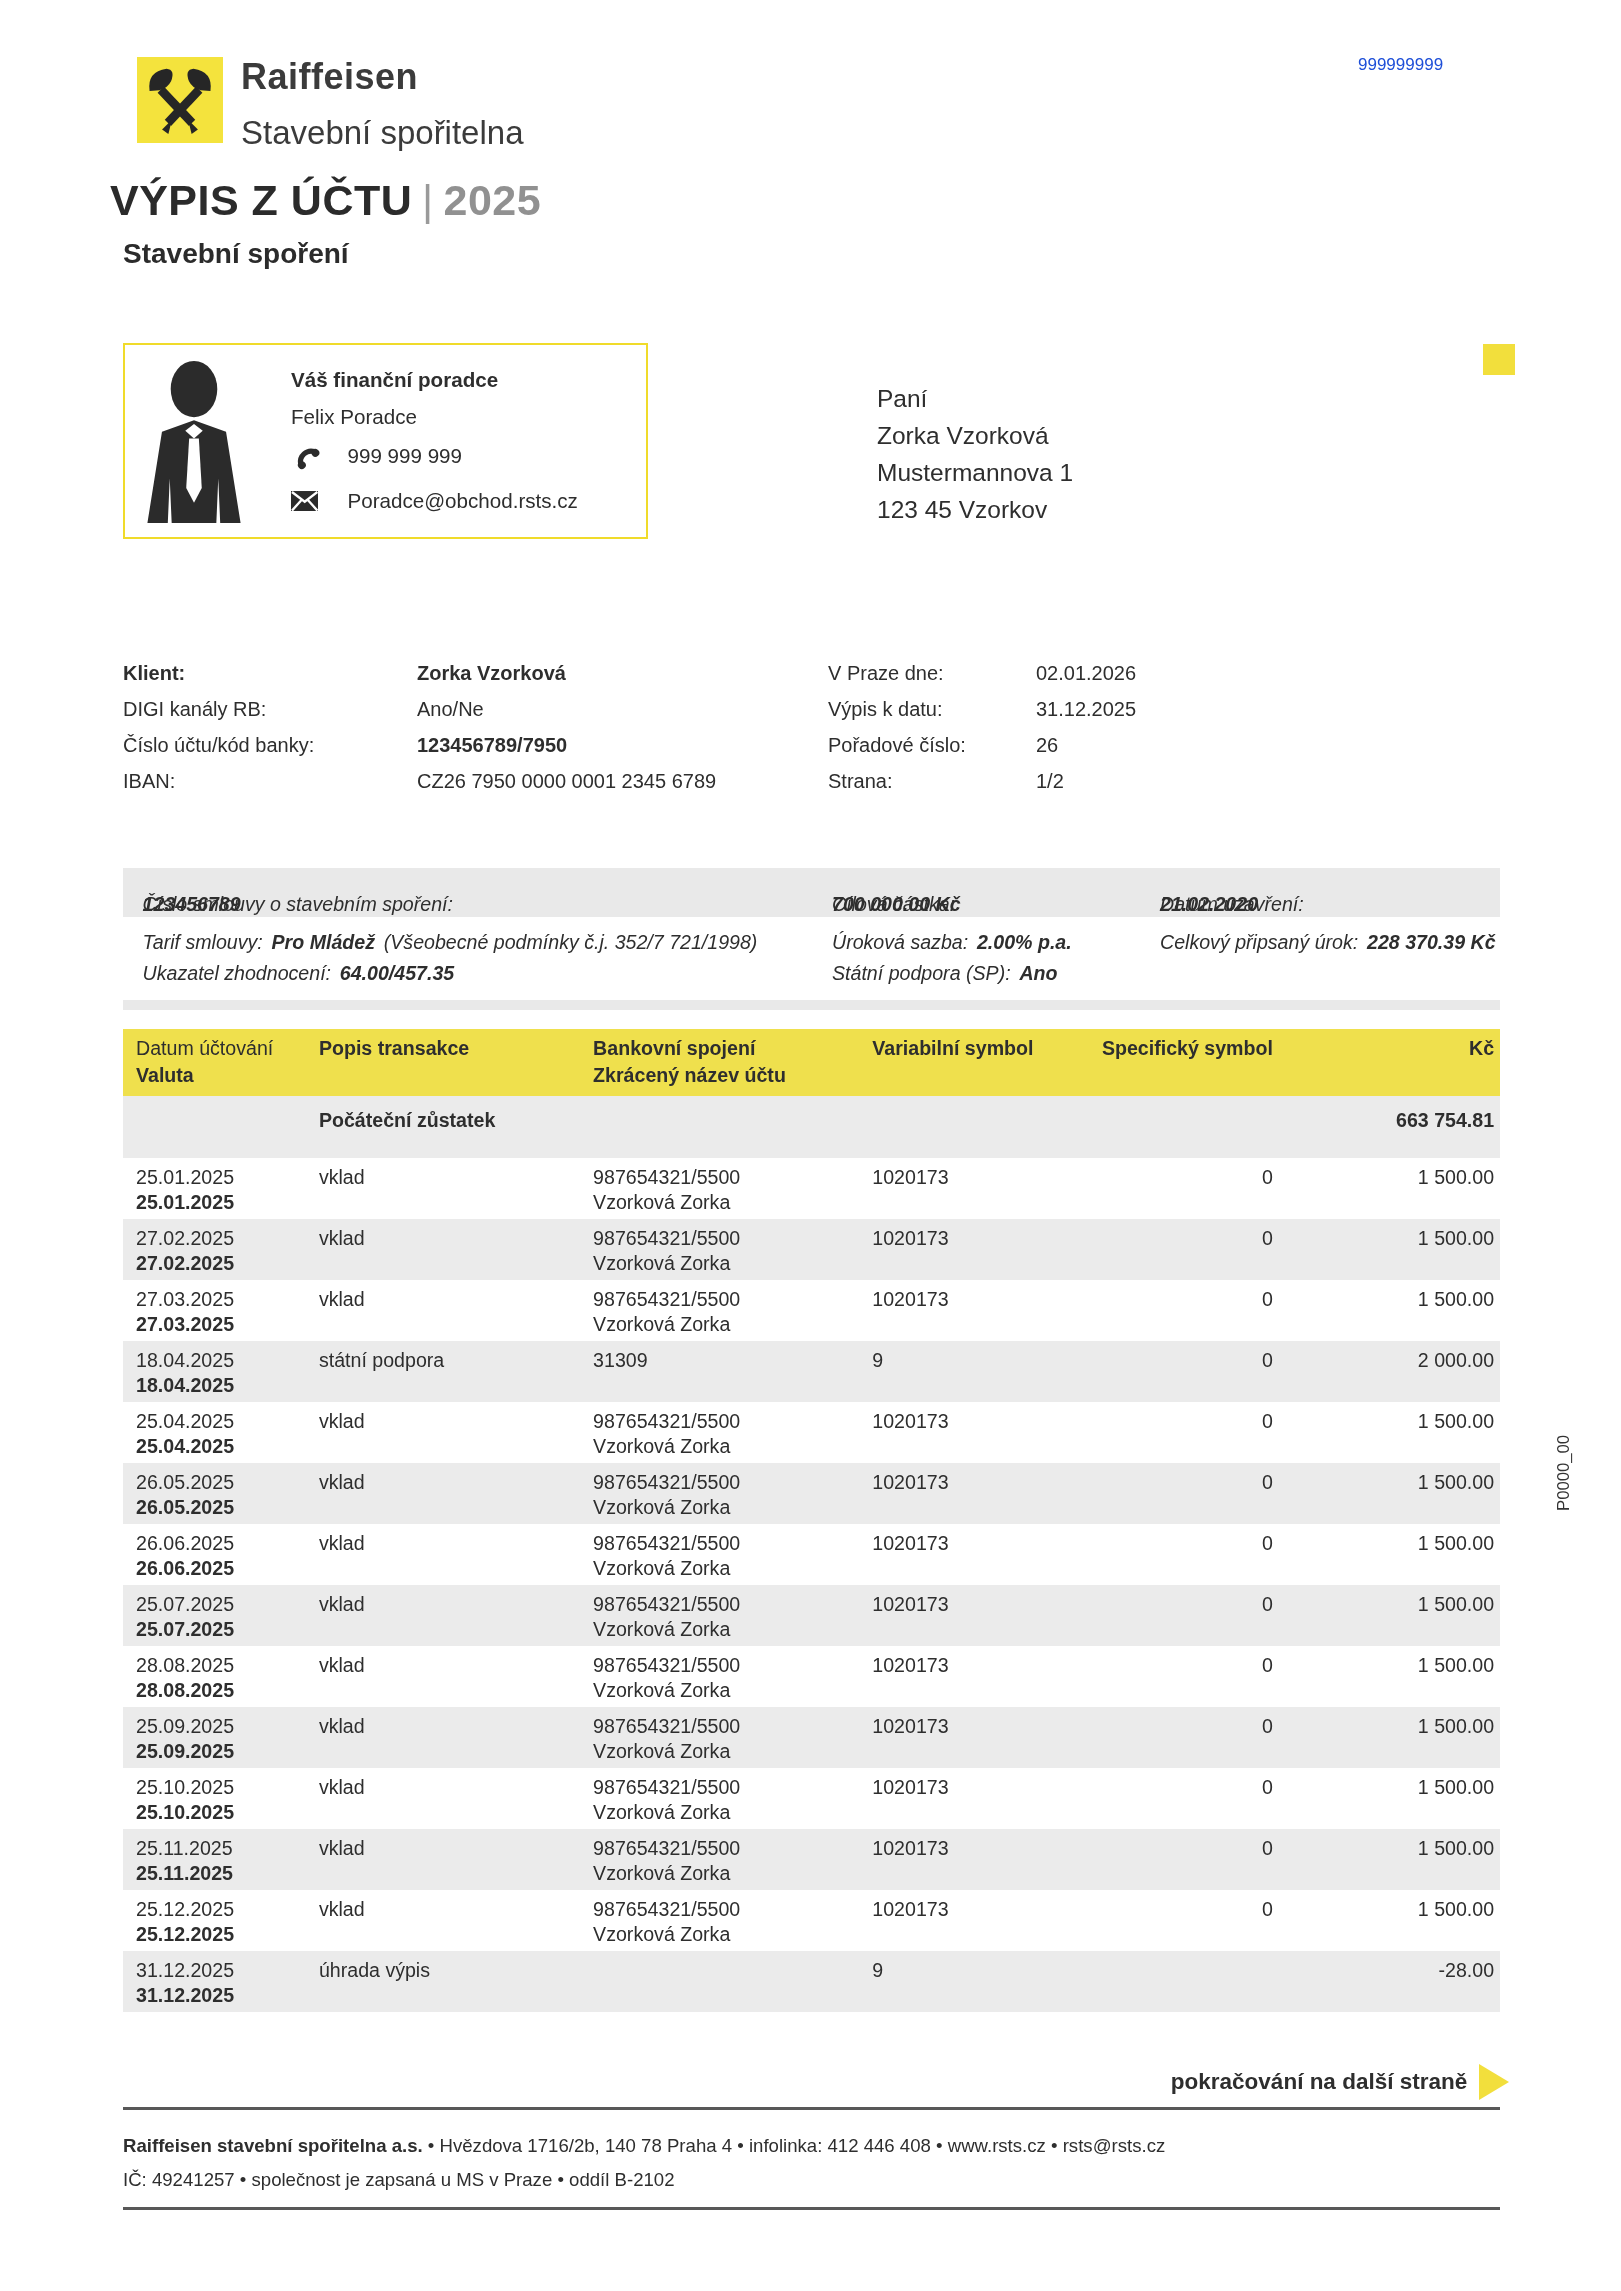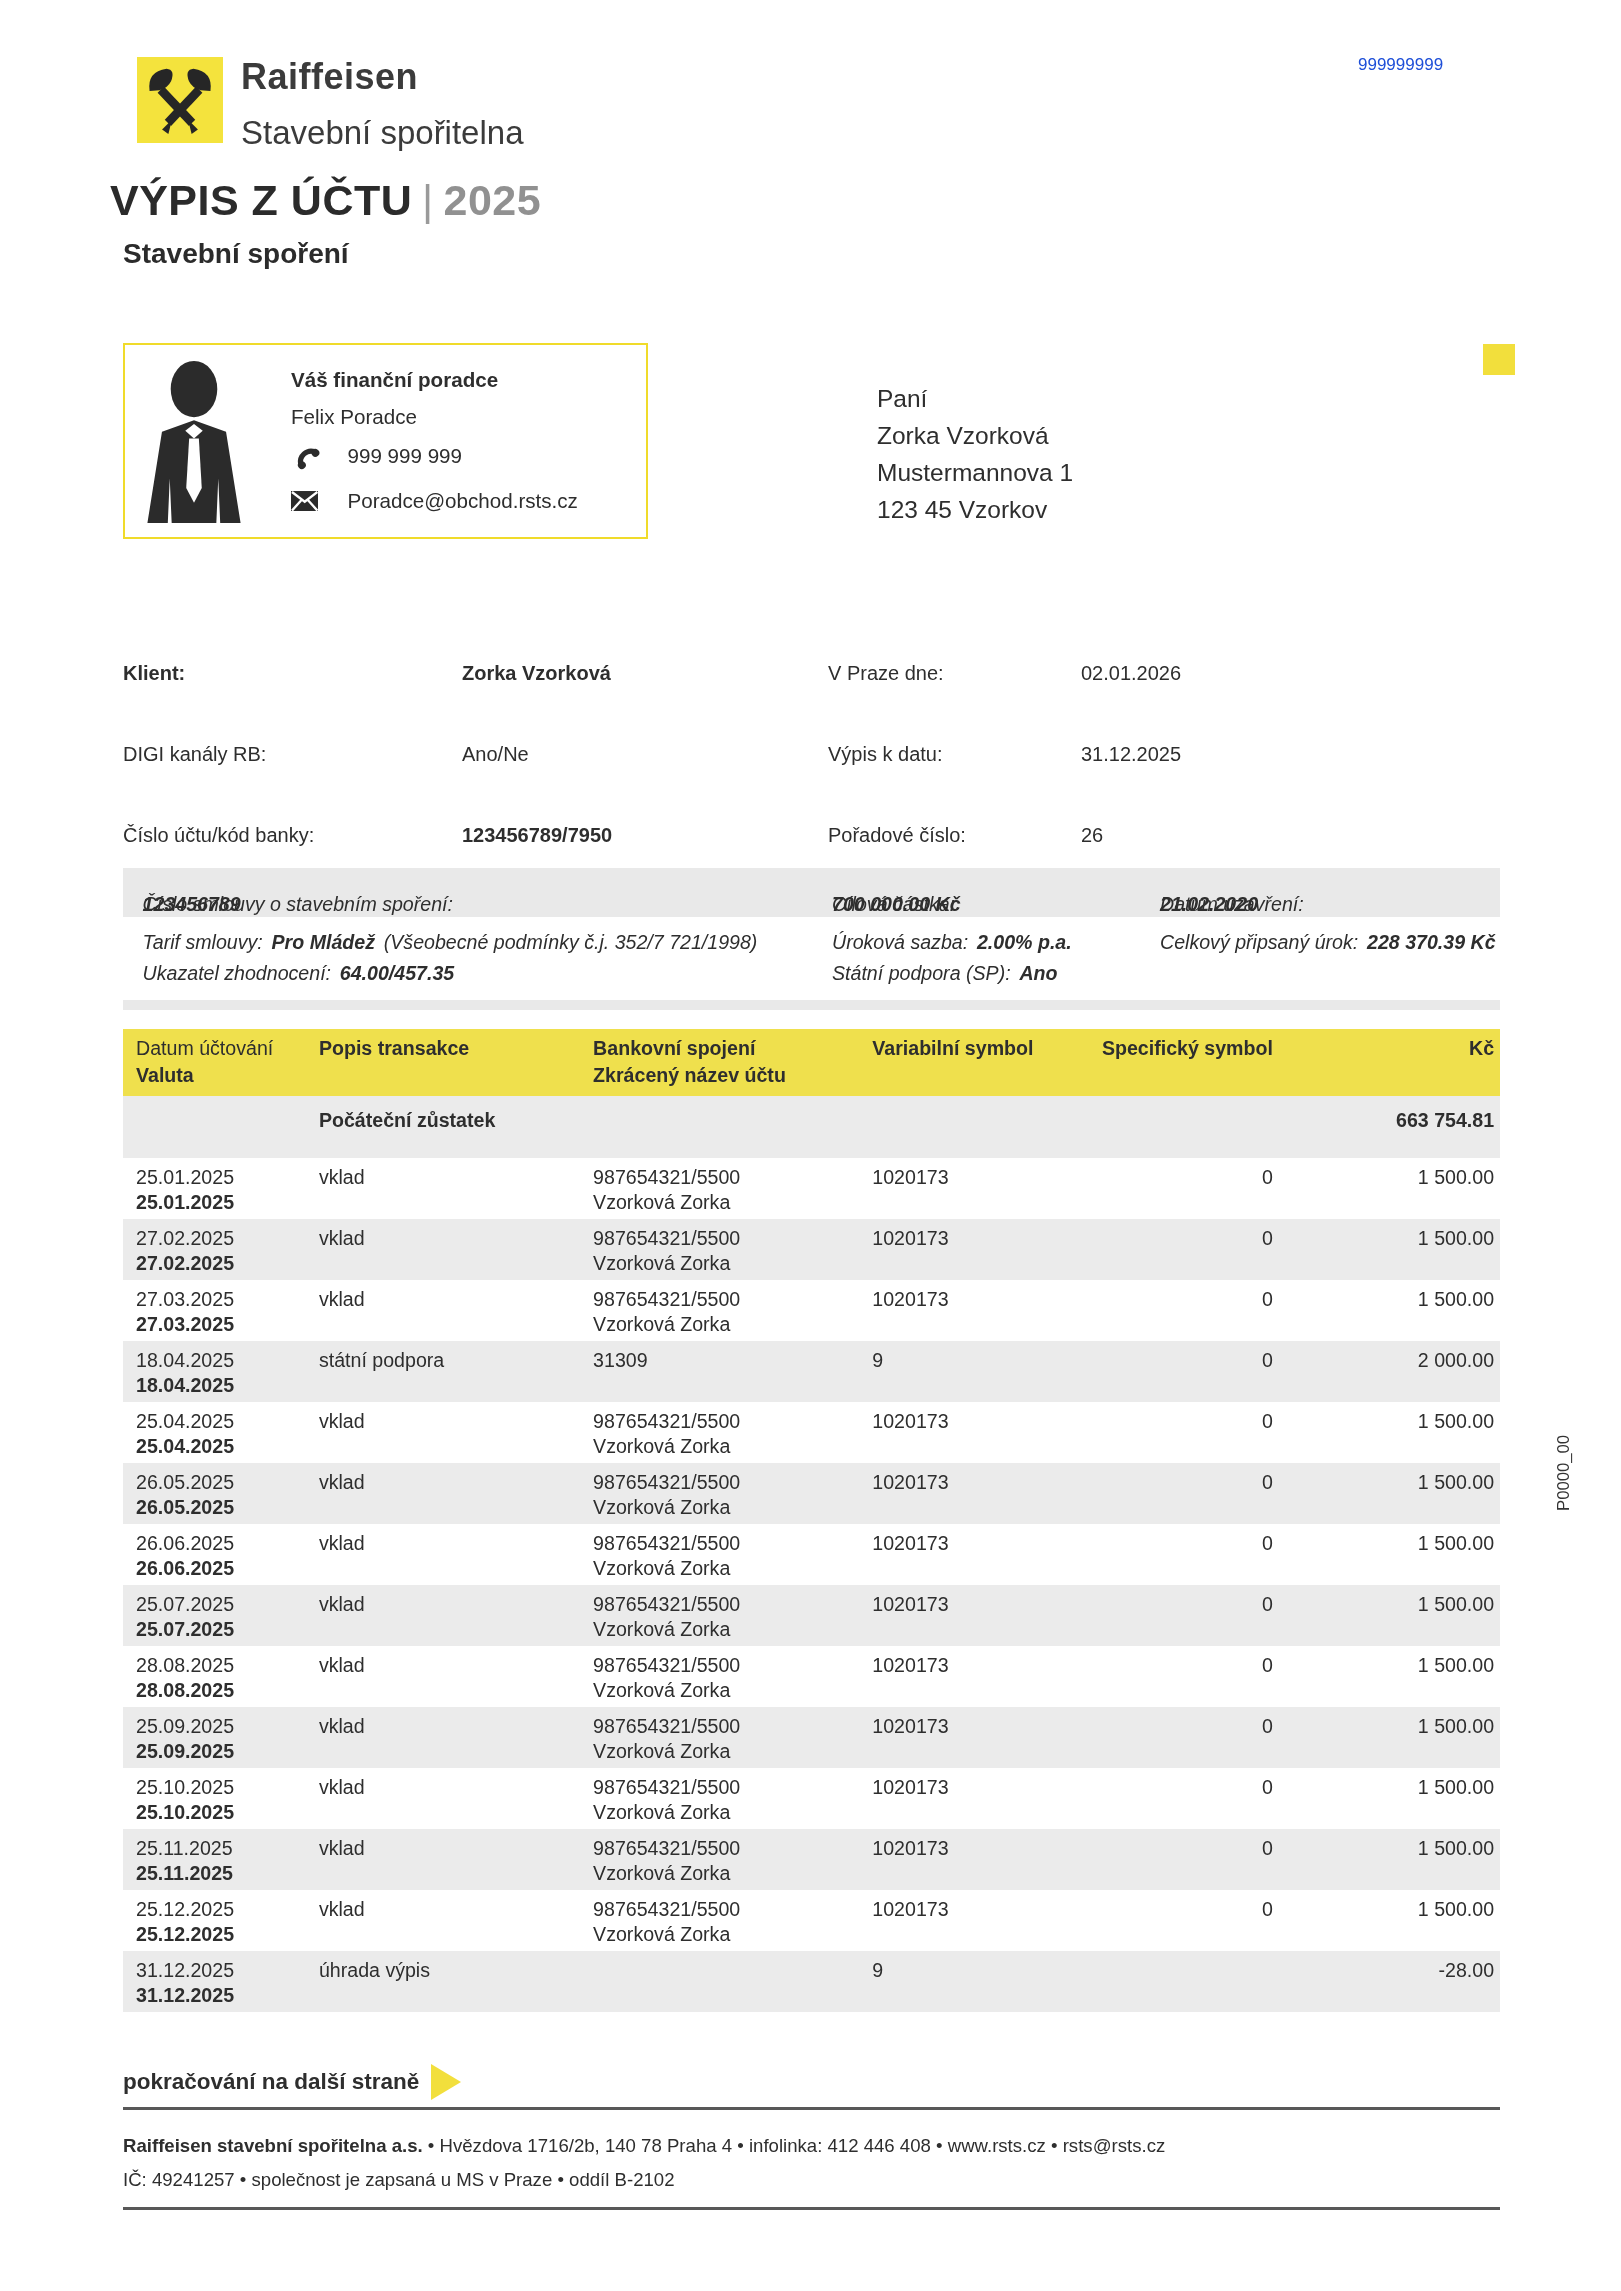--- a/index.html
+++ b/index.html
@@ -40,21 +40,21 @@
   .advisor-row.phone{top:96px;}
   .advisor-row.email{top:144px;}
   .advisor-row .icon{width:33px;display:inline-flex;justify-content:flex-start;}
   .advisor-row .txt{margin-left:23.5px;font-size:20.6px;}
 
   
   .recipient{left:877px;top:380px;font-size:24.5px;line-height:37px;}
   .addr-mark{left:1483px;top:344px;width:32px;height:31px;background:var(--yellow-accent);}
 
   
-  .info-grid{display:grid;font-size:20px;line-height:36px;gap:45px;}
+  .info-grid{display:grid;font-size:20px;line-height:36px;}
   .info-left{left:123px;top:655px;grid-template-columns:294px auto;}
   .info-right{left:828px;top:655px;grid-template-columns:208px auto;}
   .bold{font-weight:700;}
 
   
   .contract{left:123px;top:868px;width:1377px;font-size:19.6px;font-style:italic;}
   .contract .row1{background:#E9E9E9;height:49px;position:relative;}
   .contract .row1 span{position:absolute;top:12.7px;white-space:nowrap;}
   .contract .row2{position:relative;height:83px;background:#fff;}
   .contract .row2 .col{position:absolute;top:9.8px;line-height:31px;white-space:nowrap;}
@@ -72,21 +72,21 @@
   .txn-table .c2,.txn-table .c3,.txn-table .c4{padding-left:9.8px;}
   .txn-table .c5{text-align:right;padding-right:5.9px;padding-left:0;}
   .txn-table .c6{text-align:right;padding-right:5.9px;padding-left:0;}
   tr.balance{height:62px;background:var(--gray-row);font-weight:700;}
   tr.balance td{padding-top:11.8px;}
   tr.txn{height:61px;background:#fff;}
   tr.txn.zebra{background:var(--gray-row);}
   .bold-date{font-weight:700;}
 
   
-  .continuation{left:123px;top:2064px;width:1377px;text-align:left;}
+  .continuation{left:132px;top:2064px;width:1377px;text-align:right;}
   .continuation .ctext{font-size:22.5px;font-weight:700;vertical-align:middle;}
   .arrow{display:inline-block;width:0;height:0;border-top:18.6px solid transparent;border-bottom:18.6px solid transparent;border-left:30px solid var(--yellow-accent);margin-left:11.8px;vertical-align:middle;}
   .rule{left:123px;width:1377px;height:2.9px;background:#585858;}
   .rule1{top:2107px;}
   .rule2{top:2207px;}
   .footer-line{left:123px;font-size:18.6px;white-space:nowrap;}
   .footer-l1{top:2135px;}
   .footer-l2{top:2169px;}
   .side-code{left:1554px;top:1511px;transform:rotate(-90deg);transform-origin:left top;font-size:16.7px;color:#333;white-space:nowrap;}
 </style>

